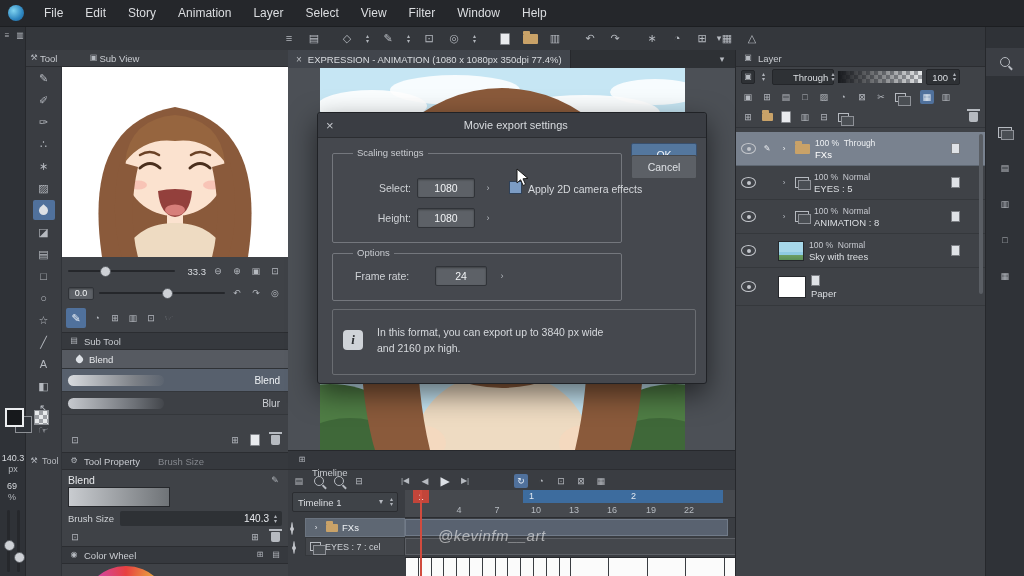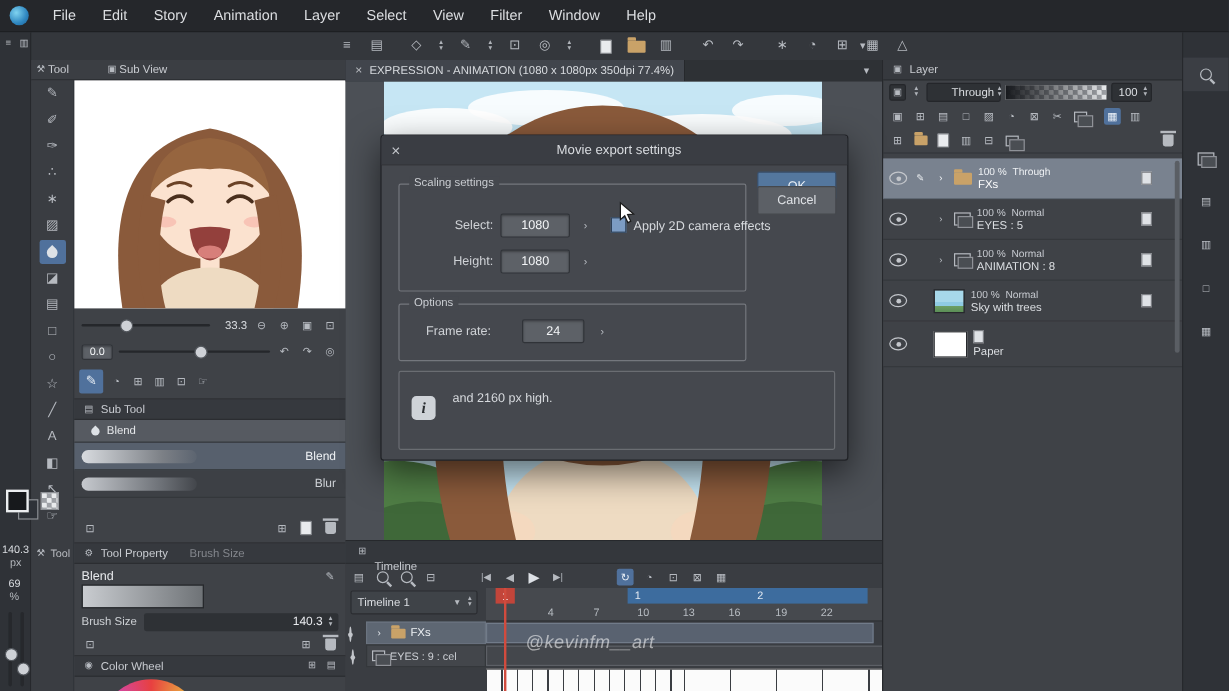--- a/index.html
+++ b/index.html
@@ -33,21 +33,21 @@
     linear-gradient(45deg,#9da0a5 26%,transparent 26%,transparent 74%,#9da0a5 74%),
     linear-gradient(45deg,#9da0a5 26%,transparent 26%,transparent 74%,#9da0a5 74%);
     background-size:8px 8px;background-position:0 0,4px 4px;}
   .vtrack{position:absolute;width:3px;background:#26282c;border-radius:2px;}
   .knob{position:absolute;width:9px;height:9px;background:#ced1d6;border:1px solid #53575d;border-radius:50%;}
   .htrack{position:relative;height:2px;background:#25272b;border-radius:1px;flex:1;}
   .hknob{position:absolute;top:-4px;width:9px;height:9px;background:#ced1d6;border:1px solid #53575d;border-radius:50%;}
   .inp{display:flex;align-items:center;justify-content:center;background:#5d6167;border:1px solid #303338;
     box-shadow:inset 0 1px 2px rgba(0,0,0,.35);color:#f2f4f6;font-size:10.5px;border-radius:2px;box-sizing:border-box;}
   .grp{position:absolute;border:1px solid #74777d;border-radius:2px;}
-  .leg{position:absolute;top:-7px;left:8px;background:#45484e;padding:0 4px;font-size:9.5px;color:#c9ccd1;}
+  .leg{position:absolute;top:-7px;left:20px;background:#45484e;padding:0 4px;font-size:9.5px;color:#c9ccd1;}
   .btn{position:absolute;display:flex;align-items:center;justify-content:center;font-size:10.5px;border-radius:2px;}
   .pre{white-space:pre;}
   .l1{font-size:8.5px;color:#c7cad0;}
   .l2{font-size:9.5px;color:#dcdfe3;}
   .mini-doc{width:9px;height:11px;background:#dfe2e6;border:1px solid #7c7f84;box-sizing:border-box;flex:0 0 auto;}
 </style>
 </head>
 <body>
 
 <div class="screen">
@@ -415,21 +415,21 @@
   <div class="abs row" style="left:305px;top:518px;width:100px;height:19px;background:#5e6773;border:1px solid #6b7480;box-sizing:border-box;padding-left:4px;gap:4px;">
     <span class="ic xs" style="color:#e3e7ec;">›</span>
     <span class="folder" style="width:12px;height:8px;"></span>
     <span style="font-size:9.5px;color:#eef1f4;">FXs</span>
   </div>
   <div class="abs" style="left:405px;top:519px;width:323px;height:17px;background:#596270;border:1px solid #717b89;box-sizing:border-box;"></div>
 
   <span class="eye abs" style="left:291px;top:542px;"></span>
   <div class="abs row" style="left:305px;top:537px;width:100px;height:19px;background:#43464b;border:1px solid #34373b;box-sizing:border-box;padding-left:4px;gap:4px;">
     <span class="stack2" style="width:9px;height:7px;"></span>
-    <span style="font-size:9px;color:#cdd0d5;white-space:nowrap;">EYES : 9 : cel</span>
+    <span style="font-size:9px;color:#cdd0d5;white-space:nowrap;">EYES : 7 : cel</span>
   </div>
   <div class="abs" style="left:405px;top:538px;width:577px;height:17px;background:#44474c;border:1px solid #5d6066;box-sizing:border-box;"></div>
 
   
   <div class="abs" style="left:405px;top:557px;width:165px;height:19px;background:#fbfbfb;
               background-image:repeating-linear-gradient(90deg,#3a3d42 0,#3a3d42 1px,transparent 1px,transparent 12.8px);
               border-top:1px solid #26282c;"></div>
   <div class="abs" style="left:570px;top:557px;width:412px;height:19px;background:#fbfbfb;
               background-image:repeating-linear-gradient(90deg,#3a3d42 0,#3a3d42 1px,transparent 1px,transparent 38.4px);
               border-top:1px solid #26282c;"></div>
@@ -607,20 +607,21 @@
       <span class="abs" style="left:22px;top:16px;font-size:10.5px;color:#cfd2d6;">Frame rate:</span>
       <span class="inp abs" style="left:102px;top:12px;width:52px;height:20px;">24</span>
       <span class="ic s abs" style="left:162px;top:15px;">›</span>
     </div>
 
     <div class="grp" style="left:14px;top:196px;width:362px;height:64px;border-color:#6a6d72;">
       <span class="abs" style="left:10px;top:20px;width:20px;height:20px;background:#cfd3d8;color:#2c2f33;border-radius:4px;
                    display:inline-flex;align-items:center;justify-content:center;font-weight:bold;font-style:italic;
                    font-family:'Liberation Serif',serif;font-size:13px;">i</span>
       <span style="position:absolute;left:44px;top:14px;display:flex;flex-direction:column;line-height:16px;">
+        <span style="font-size:10.5px;color:#d6d9dd;">In this format, you can export up to 3840 px wide</span>
         <span style="font-size:10.5px;color:#d6d9dd;">and 2160 px high.</span>
       </span>
     </div>
   </div>
 
   
   <svg class="abs" width="13" height="19" style="left:516px;top:168px;z-index:30;overflow:visible;">
     <path d="M1,1 L1,15 L4.6,11.8 L7.2,17.5 L9.6,16.4 L7,10.8 L12,10.4 Z" fill="#ffffff" stroke="#1a1a1a" stroke-width="1"></path>
   </svg>
 

